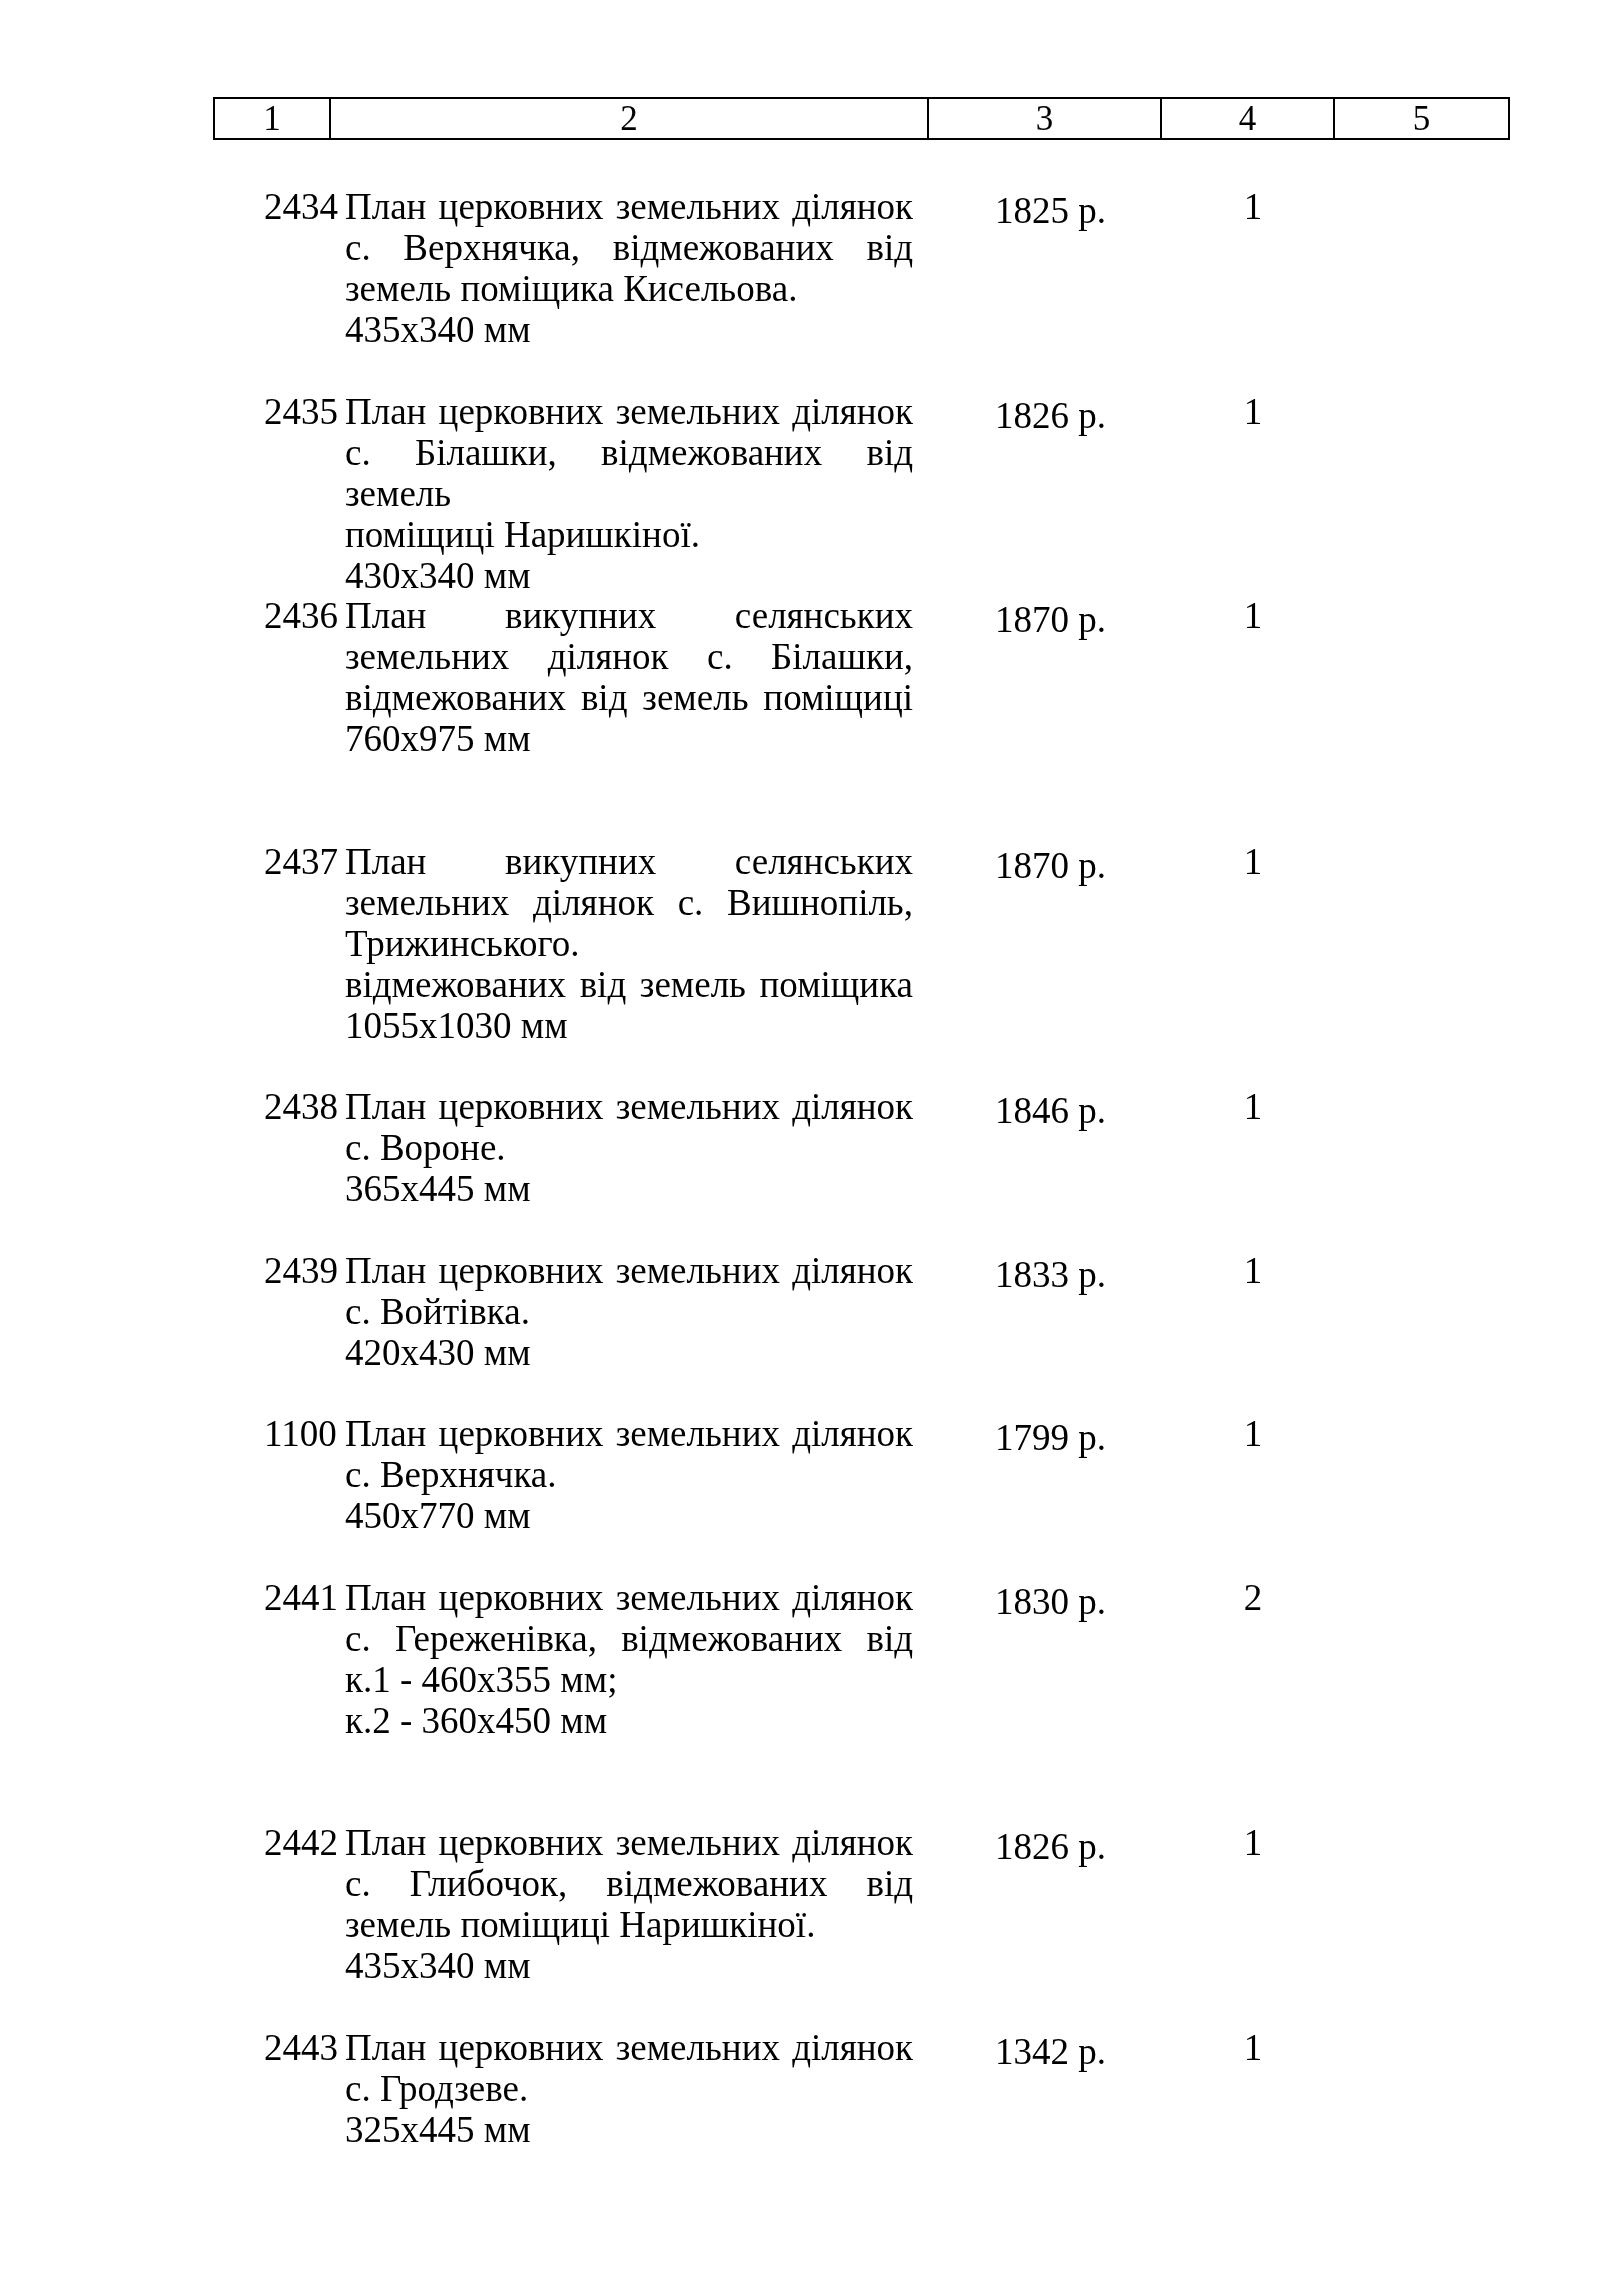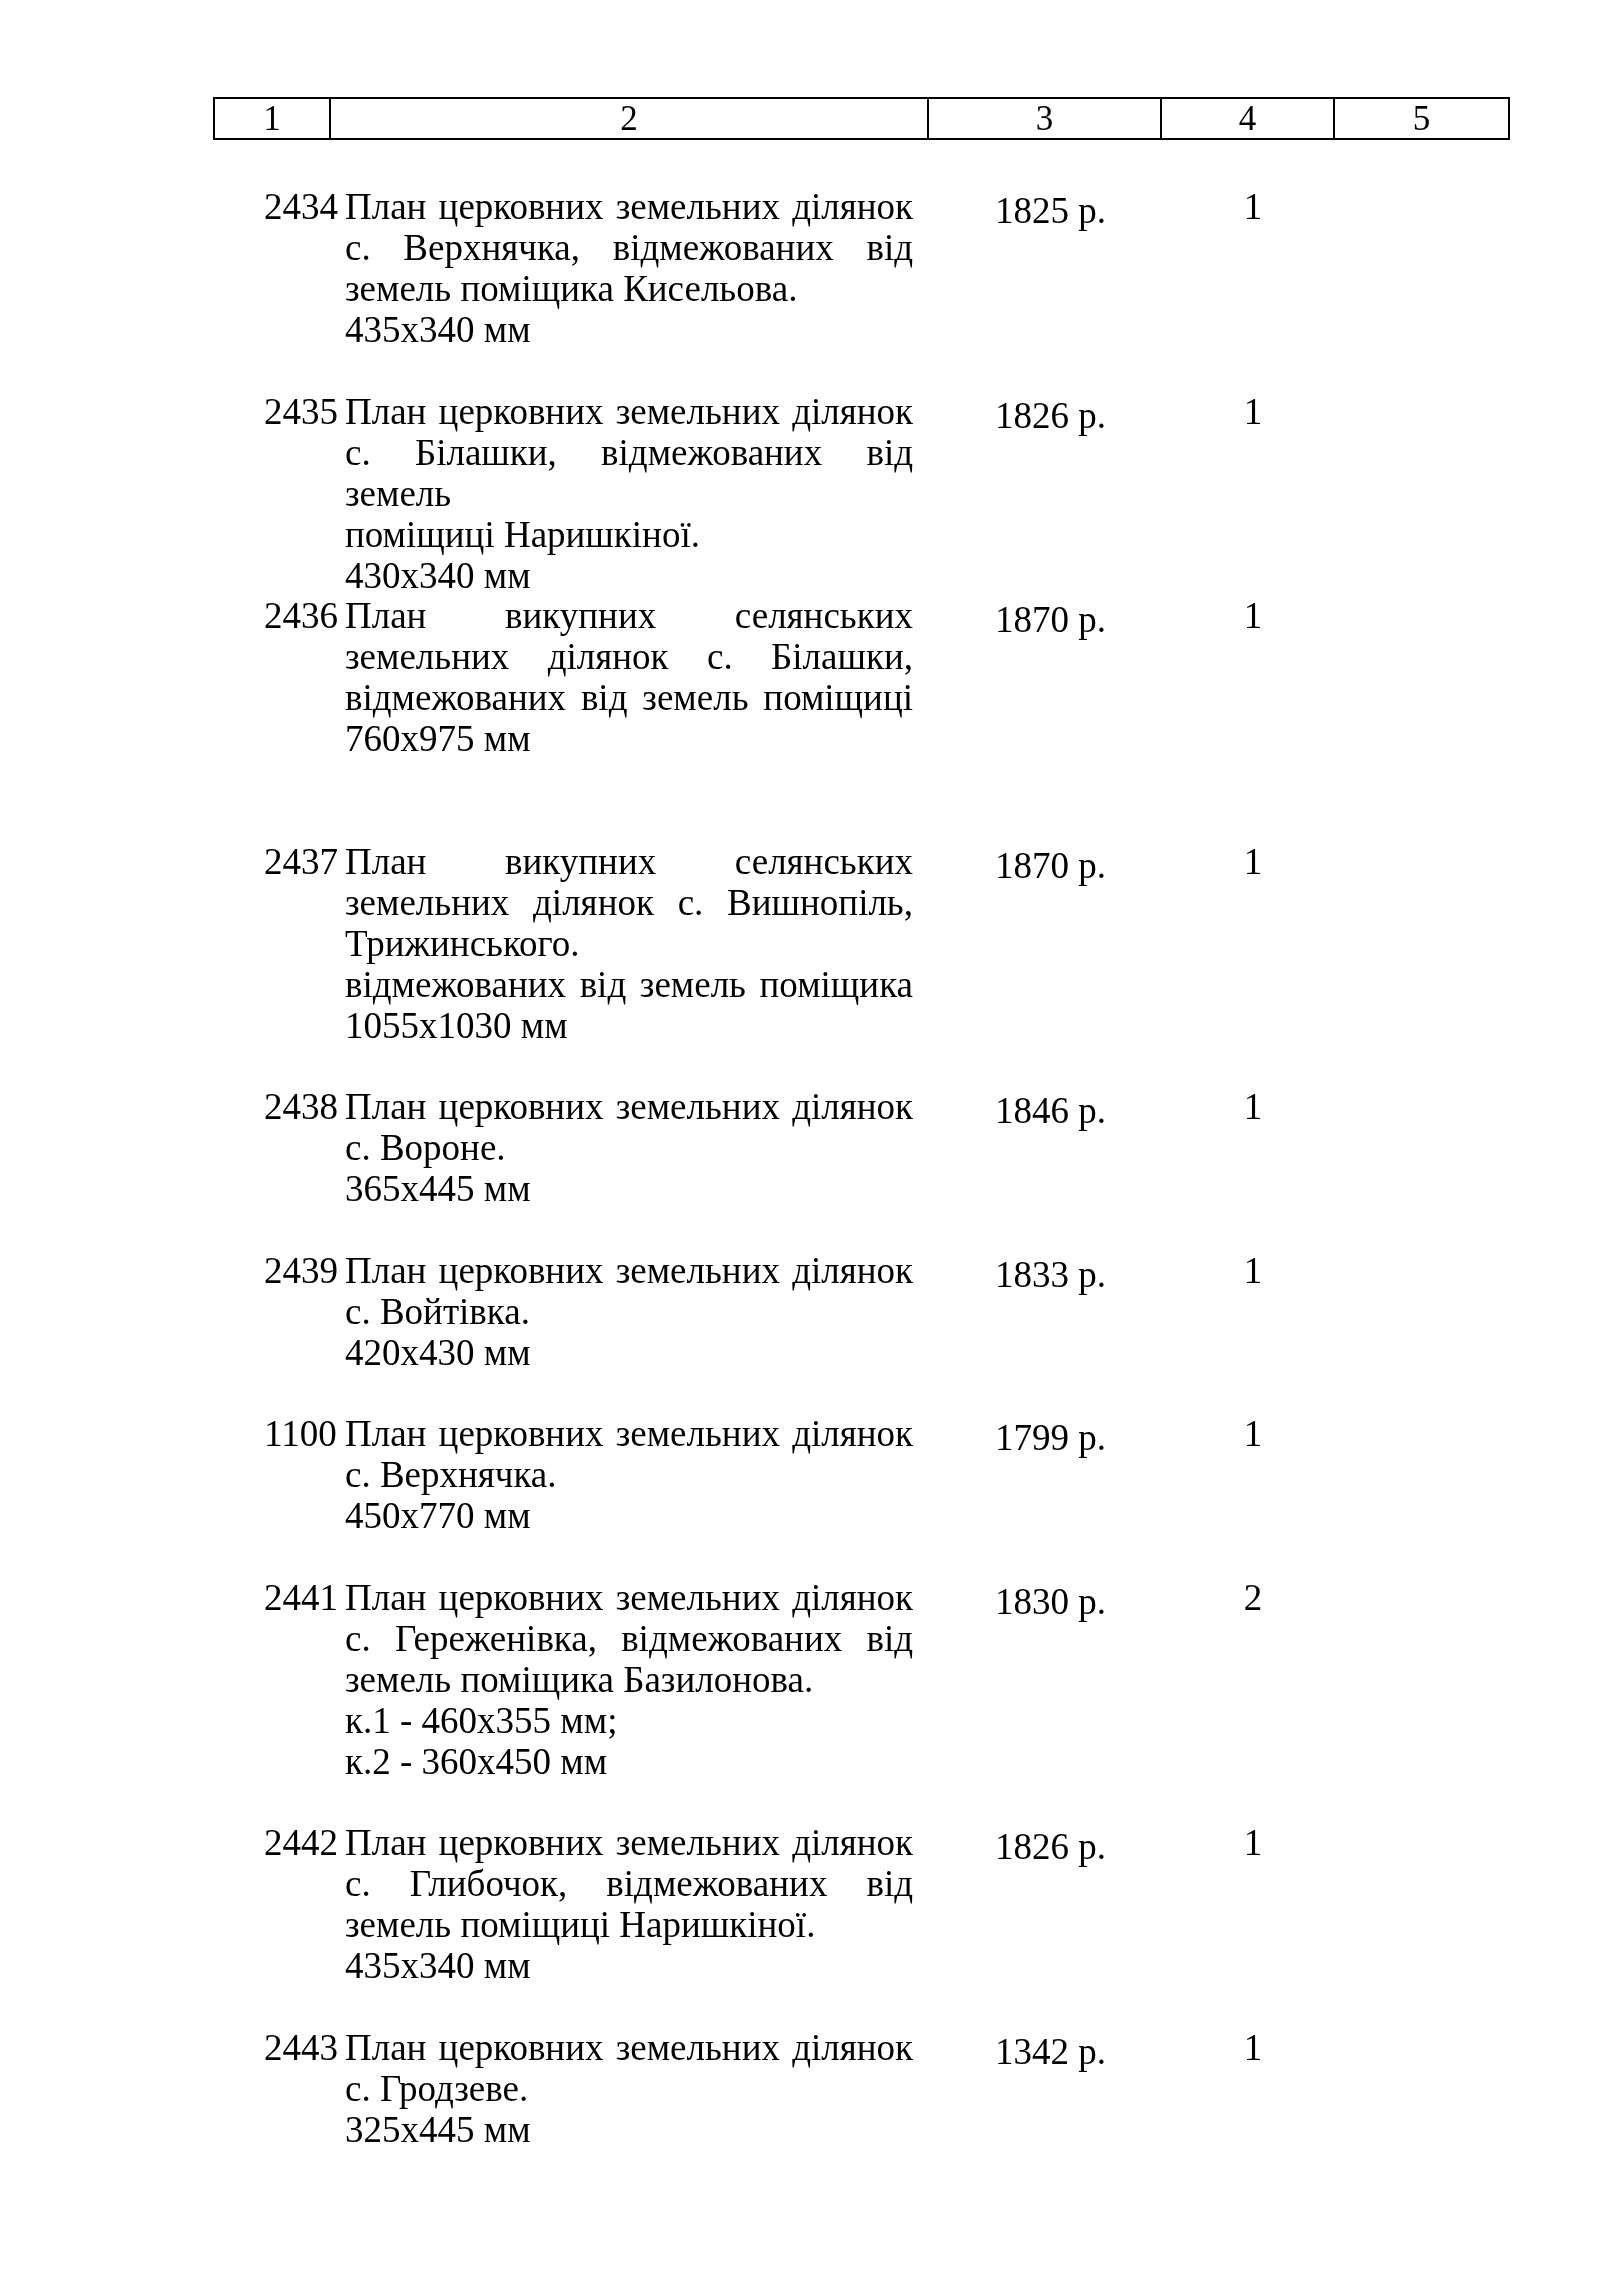--- a/index.html
+++ b/index.html
@@ -139,21 +139,20 @@
         <span class="line left">450x770 мм</span>
       </div>
       <div class="date">1799 р.</div>
       <div class="count">1</div>
     </div>
     <div class="row" style="top: 1577px;">
       <div class="num">2441</div>
       <div class="desc">
         <span class="line just">План церковних земельних ділянок</span>
         <span class="line just">с. Гереженівка, відмежованих від</span>
-        <span class="line left">земель поміщика Базилонова.</span>
         <span class="line left">к.1 - 460x355 мм;</span>
         <span class="line left">к.2 - 360x450 мм</span>
       </div>
       <div class="date">1830 р.</div>
       <div class="count">2</div>
     </div>
     <div class="row" style="top: 1822px;">
       <div class="num">2442</div>
       <div class="desc">
         <span class="line just">План церковних земельних ділянок</span>

